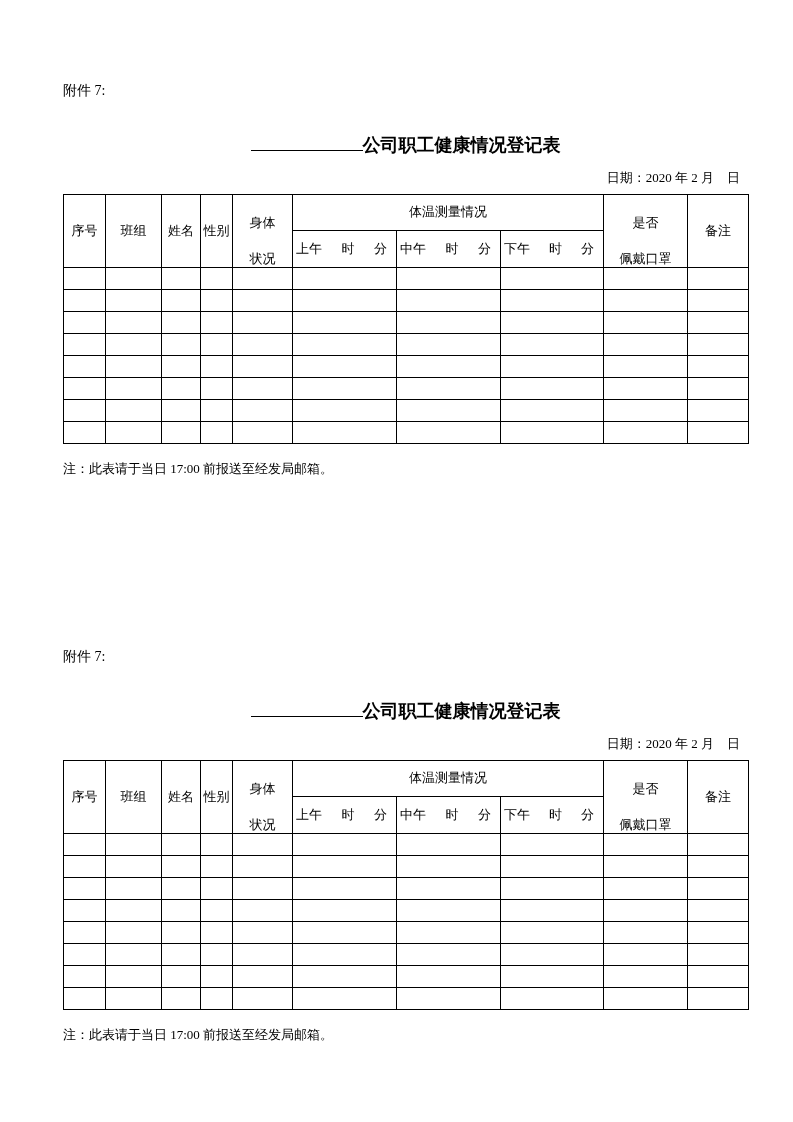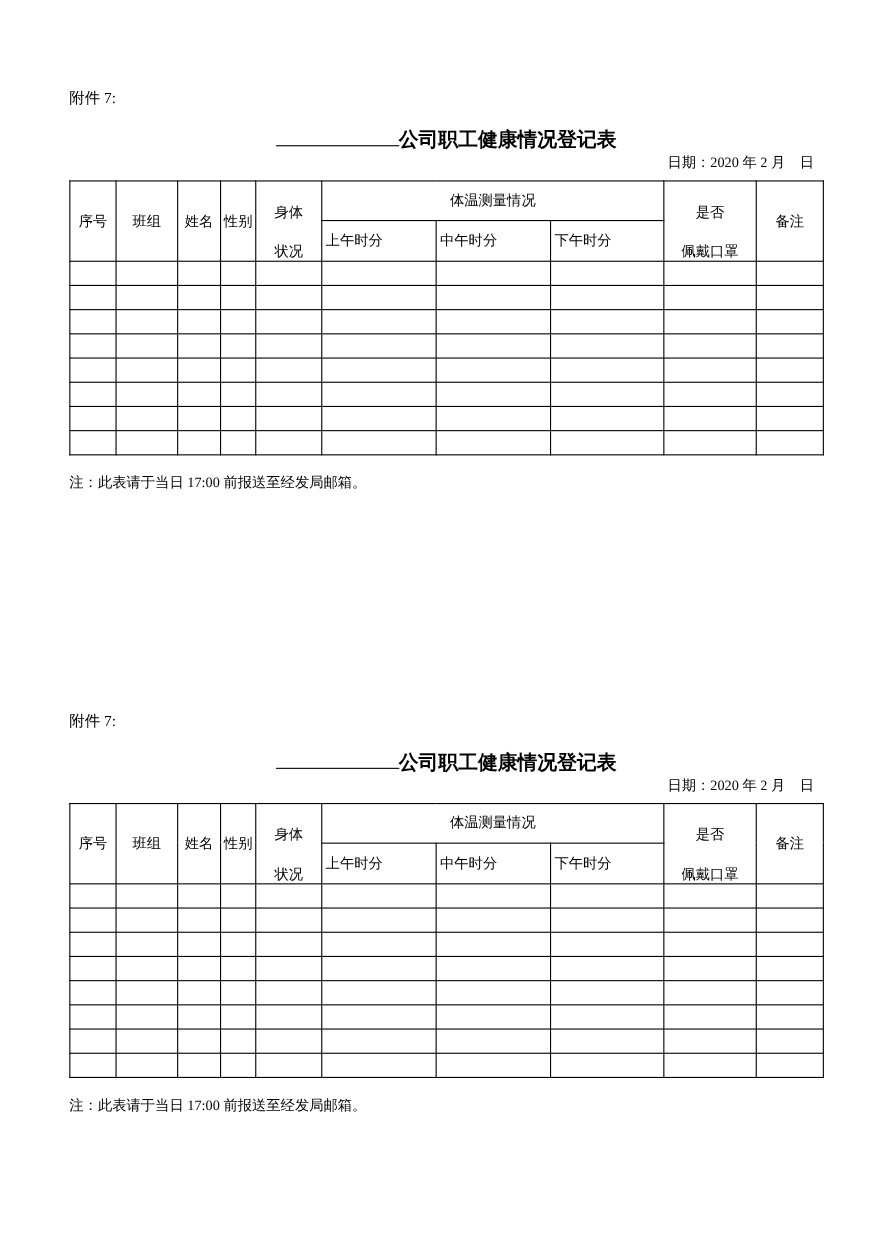--- a/index.html
+++ b/index.html
@@ -20,36 +20,37 @@
   }
   .section-1 { top: 82px; }
   .section-2 { top: 648px; }
 
   .attachment-label {
     font-size: 14px;
     line-height: 18px;
     text-align: left;
   }
   .title-line {
-    margin-top: 14px;
+    margin-top: 32px;
     height: 25px;
     line-height: 25px;
     text-align: center;
     font-size: 18px;
     font-weight: bold;
     white-space: nowrap;
   }
   .title-underline {
     display: inline-block;
     width: 112px;
     height: 19px;
     border-bottom: 1px solid #000;
     vertical-align: baseline;
   }
   .date-line {
+    margin-top: 12px;
     font-size: 13px;
     line-height: 18px;
     text-align: right;
     padding-right: 8px;
   }
   table.register {
     margin-top: 7px;
     width: 685px;
     border-collapse: collapse;
     table-layout: fixed;
@@ -62,20 +63,21 @@
     vertical-align: middle;
     padding: 0;
     overflow: hidden;
   }
   tr.head-row-1 { height: 32px; }
   tr.head-row-2 { height: 33px; }
   tr.body-row   { height: 22px; }
   .two-line span { display: block; line-height: 16px; margin-top: 20px; }
   .tri {
     display: flex;
+    justify-content: space-between;
     align-items: center;
     padding: 0 9px 0 3px;
   }
   .note {
     margin-top: 16px;
     font-size: 13px;
     line-height: 18px;
     text-align: left;
   }
 </style>

